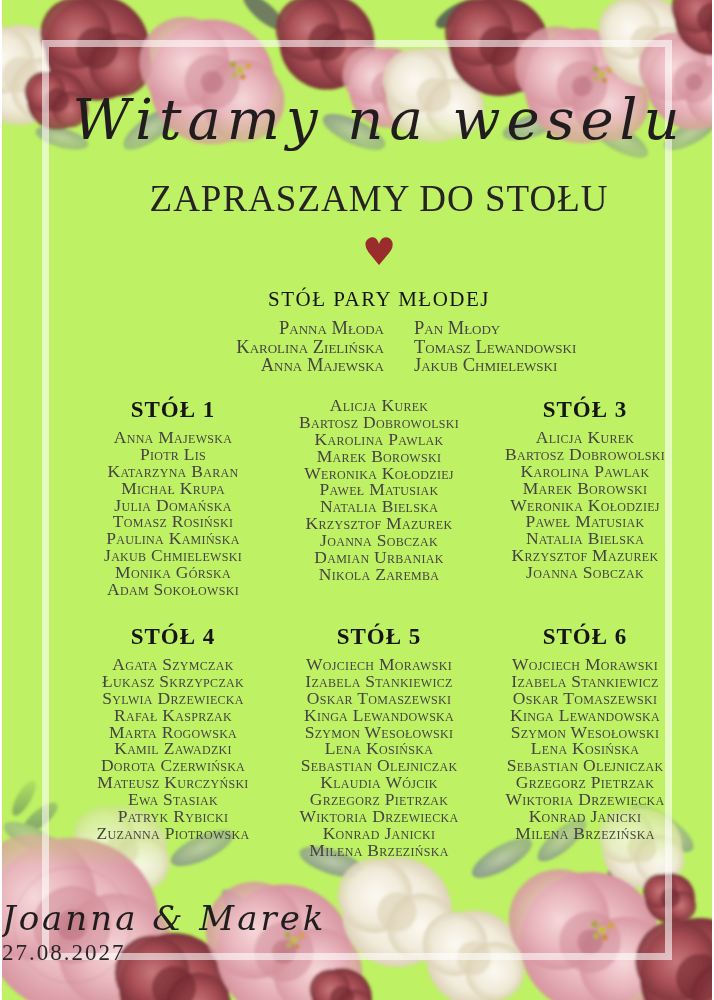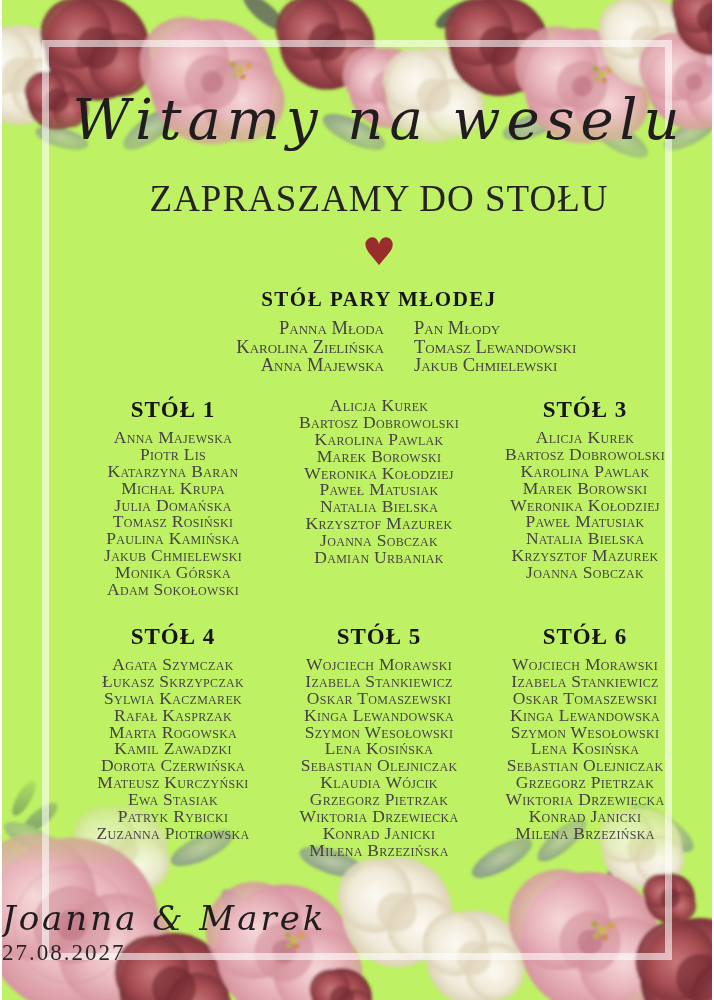--- a/index.html
+++ b/index.html
@@ -19,21 +19,21 @@
   .script-title{
     font-family:"DejaVu Serif",serif;font-style:italic;font-weight:400;
     font-size:56px;line-height:1.15;letter-spacing:6px;color:#211d1e;
     margin:88px 0 0;
   }
   .subtitle{
     font-weight:400;font-size:37px;line-height:42px;letter-spacing:1px;
     color:#272325;margin:26px 0 4px;
   }
   .heart{font-family:"DejaVu Sans",sans-serif;font-size:38px;line-height:40px;margin-top:12px;}
-  .head-title{font-size:21px;font-weight:700;letter-spacing:1.5px;line-height:24px;color:#171415;margin:15px 0 0;}
+  .head-title{font-size:21px;font-weight:400;letter-spacing:1.5px;line-height:24px;color:#171415;margin:15px 0 0;}
   .couple{
     display:flex;justify-content:center;gap:30px;margin-top:8px;
     font-size:18.5px;line-height:18.5px;font-variant:small-caps;color:#474244;margin-left:40px;
   }
   .couple ul{list-style:none;margin:0;padding:0;}
   .couple .bride{text-align:right;min-width:178px;}
   .couple .groom{text-align:left;min-width:178px;}
   .tables-grid{
     display:grid;grid-template-columns:repeat(3,1fr);
     margin:22px 26px 0;row-gap:26px;column-gap:4px;
@@ -226,20 +226,21 @@
             <li>Alicja Kurek</li>
             <li>Bartosz Dobrowolski</li>
             <li>Karolina Pawlak</li>
             <li>Marek Borowski</li>
             <li>Weronika Kołodziej</li>
             <li>Paweł Matusiak</li>
             <li>Natalia Bielska</li>
             <li>Krzysztof Mazurek</li>
             <li>Joanna Sobczak</li>
             <li>Damian Urbaniak</li>
+            <li>Nikola Zaremba</li>
           </ul>
       </div>
       <div class="table-block">
         <h3 class="table-title">STÓŁ 3</h3>
         <ul class="guests">
             <li>Alicja Kurek</li>
             <li>Bartosz Dobrowolski</li>
             <li>Karolina Pawlak</li>
             <li>Marek Borowski</li>
             <li>Weronika Kołodziej</li>
@@ -247,21 +248,21 @@
             <li>Natalia Bielska</li>
             <li>Krzysztof Mazurek</li>
             <li>Joanna Sobczak</li>
           </ul>
       </div>
       <div class="table-block">
         <h3 class="table-title">STÓŁ 4</h3>
         <ul class="guests">
             <li>Agata Szymczak</li>
             <li>Łukasz Skrzypczak</li>
-            <li>Sylwia Kaczmarek</li>
+            <li>Sylwia Drzewiecka</li>
             <li>Rafał Kasprzak</li>
             <li>Marta Rogowska</li>
             <li>Kamil Zawadzki</li>
             <li>Dorota Czerwińska</li>
             <li>Mateusz Kurczyński</li>
             <li>Ewa Stasiak</li>
             <li>Patryk Rybicki</li>
             <li>Zuzanna Piotrowska</li>
           </ul>
       </div>

